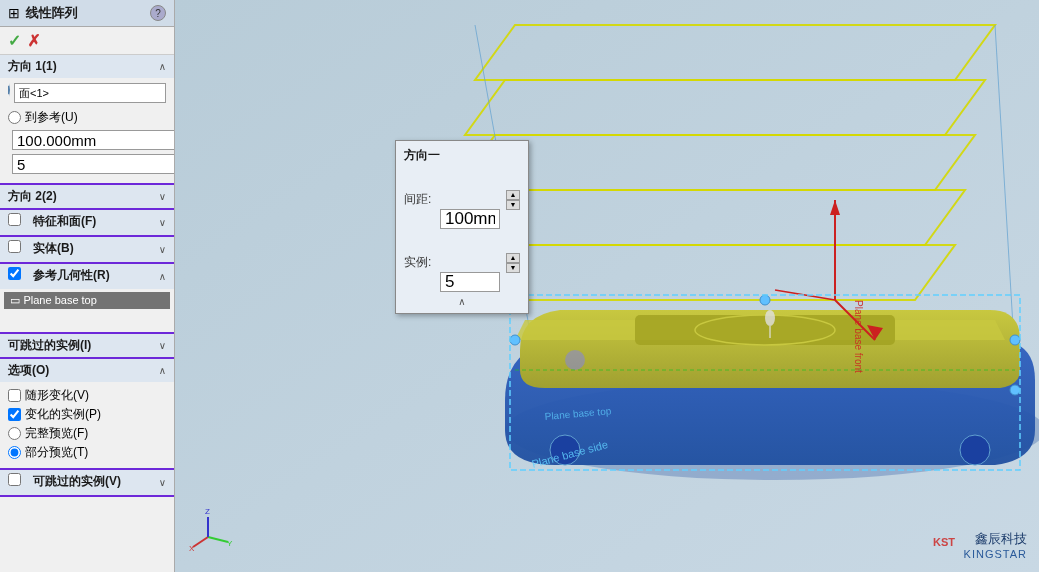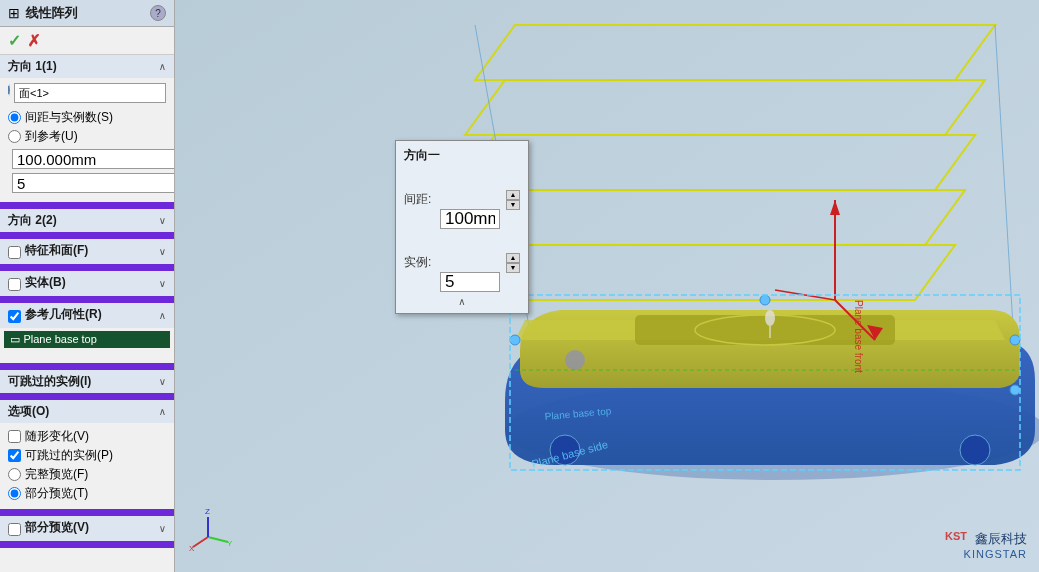--- a/index.html
+++ b/index.html
@@ -34,21 +34,21 @@
     }
 
     .toolbar-row {
       display: flex; align-items: center; gap: 6px; padding: 4px 8px;
       border-bottom: 1px solid #ccc;
     }
     .btn-check { color: #4a4; font-size: 16px; cursor: pointer; font-weight: bold; }
     .btn-x { color: #c33; font-size: 16px; cursor: pointer; font-weight: bold; }
 
     .section {
-      border-bottom: 7px solid #6d28d9;
+      border-bottom: 2px solid #6d28d9;
     }
     .section-header {
       background: #dde6f0;
       padding: 3px 8px;
       display: flex; align-items: center; justify-content: space-between;
       cursor: pointer;
     }
     .section-title { font-size: 12px; font-weight: bold; color: #1a1a1a; }
     .arrow { font-size: 10px; color: #555; }
 
@@ -78,27 +78,27 @@
       flex: 1; height: 20px; border: 1px solid #999; background: white; padding: 1px 4px; font-size: 15px;
     }
     .spinner-btns {
       display: flex; flex-direction: column;
     }
     .spin-btn {
       width: 14px; height: 10px; background: #ddd; border: 1px solid #999; font-size: 7px;
       display: flex; align-items: center; justify-content: center; cursor: pointer; line-height: 1;
     }
 
-    .checkbox-item { display: flex; align-items: flex-end; gap: 4px; margin-bottom: 2px; cursor: pointer; }
+    .checkbox-item { display: flex; align-items: flex-start; gap: 12px; margin-bottom: 2px; cursor: pointer; }
     .checkbox-item input[type=checkbox] { margin: 0; cursor: pointer; }
 
     .ref-geo-list { padding: 3px 4px; }
     .ref-geo-item {
-      background: #14532d; color: white; padding: 2px 6px; font-size: 11px;
-      cursor: pointer; margin-bottom: 12px;
+      background: #737373; color: white; padding: 2px 6px; font-size: 11px;
+      cursor: pointer; margin-bottom: 20px;
     }
 
     .skip-section-header {
       background: #dde6f0; padding: 3px 8px;
       display: flex; align-items: center; justify-content: space-between; cursor: pointer;
     }
 
     .options-body { padding: 5px 8px; }
 
     
@@ -138,21 +138,21 @@
       display: flex; align-items: center; justify-content: center; cursor: pointer;
     }
     .popup-arrow-up { font-size: 10px; color: #555; text-align: center; margin-top: 2px; cursor: pointer; }
 
     
     .logo-area {
       position: absolute;
       bottom: 12px; right: 12px;
       display: flex; flex-direction: column; align-items: flex-end;
     }
-    .logo-kst { display: flex; align-items: flex-start; gap: 4px; padding-left: 24px; }
+    .logo-kst { display: flex; align-items: flex-end; gap: 16px; padding-left: 24px; }
     .logo-text-sub { font-size: 11px; color: #2a5a9a; letter-spacing: 1px; }
     .logo-kst-letters { font-size: 11px; font-weight: bold; color: #c44; margin-right: 4px; }
 
     
     .axis-indicator {
       position: absolute;
       bottom: 20px; left: 8px;
       width: 50px; height: 50px;
     }
   </style>
@@ -178,24 +178,20 @@
     <div class="section-header">
       <span class="section-title">方向 1(1)</span>
       <span class="arrow">∧</span>
     </div>
     <div class="section-body">
       <div class="input-row">
         <div class="arrow-icon-blue"></div>
         <input type="text" class="text-field" value="面&lt;1&gt;" style="">
       </div>
       <div class="radio-group">
-        <label class="radio-item">
-          <input type="radio" name="dir1mode" checked="" style="">
-          <span>间距与实例数(S)</span>
-        </label>
         <label class="radio-item">
           <input type="radio" name="dir1mode" style="">
           <span>到参考(U)</span>
         </label>
       </div>
       <div class="spinner-row">
         <svg class="spinner-icon" viewBox="0 0 14 14">
           <rect x="1" y="4" width="12" height="6" fill="none" stroke="#666" stroke-width="1"></rect>
           <line x1="7" y1="0" x2="7" y2="4" stroke="#666" stroke-width="1"></line>
           <line x1="7" y1="10" x2="7" y2="14" stroke="#666" stroke-width="1"></line>
@@ -276,38 +272,38 @@
       <span class="section-title">选项(O)</span>
       <span class="arrow">∧</span>
     </div>
     <div class="options-body">
       <label class="radio-item">
         <input type="checkbox" style="">
         <span>随形变化(V)</span>
       </label>
       <label class="radio-item">
         <input type="checkbox" checked="" style="">
-        <span>可跳过的实例(P)</span>
+        <span>变化的实例(P)</span>
       </label>
       <label class="radio-item">
         <input type="radio" name="preview" style="">
         <span>完整预览(F)</span>
       </label>
       <label class="radio-item">
         <input type="radio" name="preview" checked="" style="">
         <span>部分预览(T)</span>
       </label>
     </div>
   </div>
 
   <div class="section">
     <div class="skip-section-header">
       <div class="checkbox-item">
         <input type="checkbox" style="">
-        <span class="section-title">部分预览(V)</span>
+        <span class="section-title">可跳过的实例(V)</span>
       </div>
       <span class="arrow">∨</span>
     </div>
   </div>
 
 </div>
 
 <div class="viewport">
 
   <svg class="scene-svg" viewBox="0 0 864 572" preserveAspectRatio="none">

